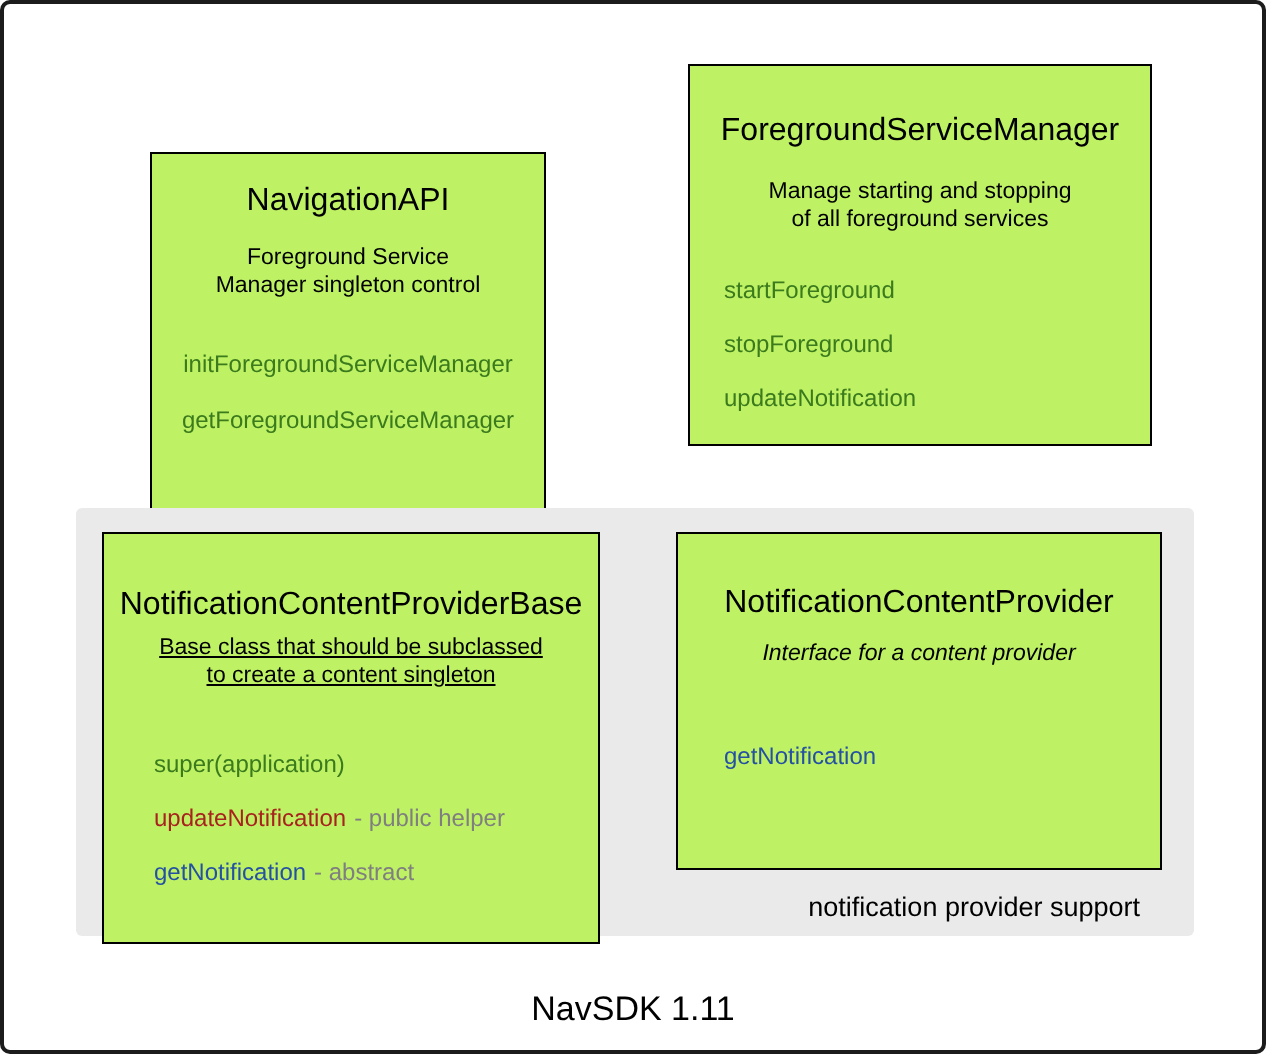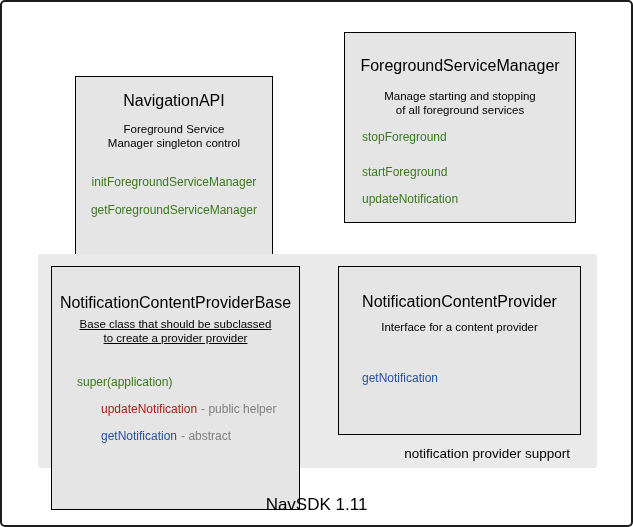--- a/index.html
+++ b/index.html
@@ -12,21 +12,21 @@
     overflow: hidden;
   }
   .frame {
     position: absolute; inset: 0;
     border: 2px solid #1c1c1c;
     border-radius: 5px;
     box-sizing: border-box;
   }
   .class-box {
     position: absolute;
-    background: #e5e5e5;
+    background: #bef264;
     border: 1.5px solid #000;
     box-sizing: border-box;
   }
   .box-title {
     font-size: 16px;
     line-height: 20px;
     text-align: center;
     white-space: nowrap;
   }
   .box-desc {
@@ -71,31 +71,31 @@
   .group-label {
     position: absolute;
     right: 27px; bottom: 6px;
     font-size: 13.5px;
     line-height: 16px;
     color: #000;
     white-space: nowrap;
   }
 
   
-  .box-ncpb { left: 51px; top: 266px; width: 249px; height: 244px; }
+  .box-ncpb { left: 51px; top: 266px; width: 249px; height: 206px; }
   .box-ncpb .box-title { margin-top: 26px; }
   .box-ncpb .box-desc  { margin-top: 4px; text-decoration: underline; }
   .box-ncpb .methods { padding-left: 25px; }
   .box-ncpb .method.first { margin-top: 31px; }
-  .box-ncpb .method.next  { margin-top: 14px; margin-left: 24px; }
+  .box-ncpb .method.next  { margin-top: 14px; }
 
   
   .box-ncp { left: 338px; top: 266px; width: 243px; height: 169px; }
   .box-ncp .box-title { margin-top: 25px; }
-  .box-ncp .box-desc  { margin-top: 8px; }
+  .box-ncp .box-desc  { margin-top: 8px; font-style: italic; }
   .box-ncp .methods { padding-left: 23px; }
   .box-ncp .method.first { margin-top: 38px; }
 
   .caption {
     position: absolute;
     left: 0; width: 100%;
     top: 495px;
     text-align: center;
     font-size: 17px;
     line-height: 20px;
@@ -118,35 +118,35 @@
   </div>
 </div>
 
 <div class="class-box box-fsm">
   <div class="box-title">ForegroundServiceManager</div>
   <div class="box-desc">
     <div>Manage starting and stopping</div>
     <div>of all foreground services</div>
   </div>
   <div class="methods">
+    <div class="method m-green first">startForeground</div>
     <div class="method m-green next">stopForeground</div>
-    <div class="method m-green first">startForeground</div>
     <div class="method m-green next">updateNotification</div>
   </div>
 </div>
 
 <div class="group-region">
   <div class="group-label">notification provider support</div>
 </div>
 
 <div class="class-box box-ncpb">
   <div class="box-title">NotificationContentProviderBase</div>
   <div class="box-desc">
     <div>Base class that should be subclassed</div>
-    <div>to create a provider provider</div>
+    <div>to create a content singleton</div>
   </div>
   <div class="methods">
     <div class="method first">
       <span class="m-green">super(application)</span>
     </div>
     <div class="method next">
       <span class="m-red">updateNotification</span><span class="m-suffix">- public helper</span>
     </div>
     <div class="method next">
       <span class="m-blue">getNotification</span><span class="m-suffix">- abstract</span>

